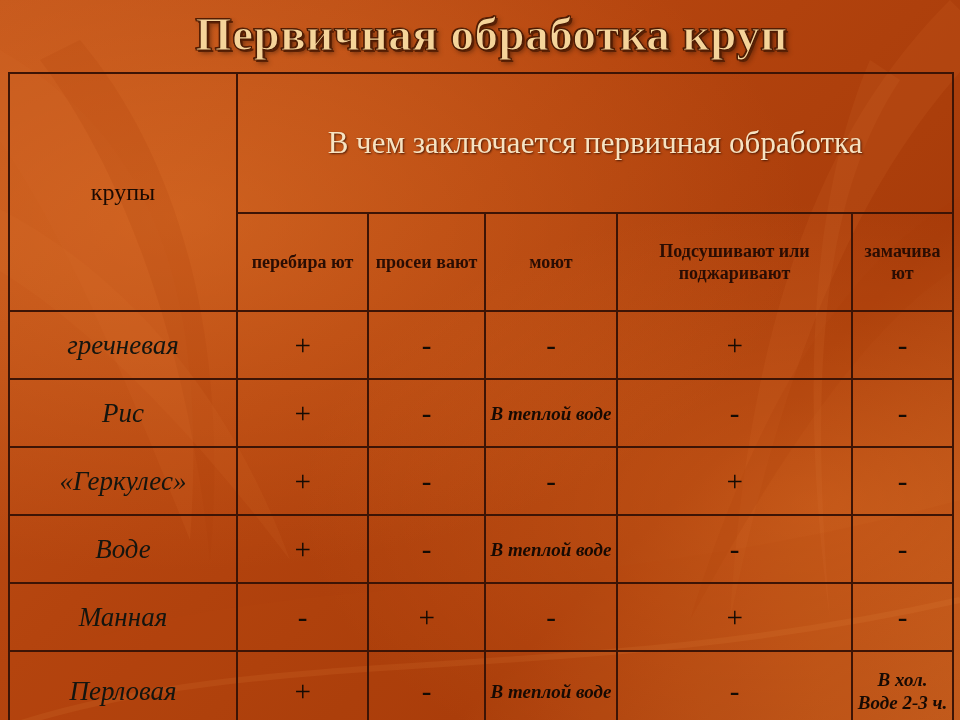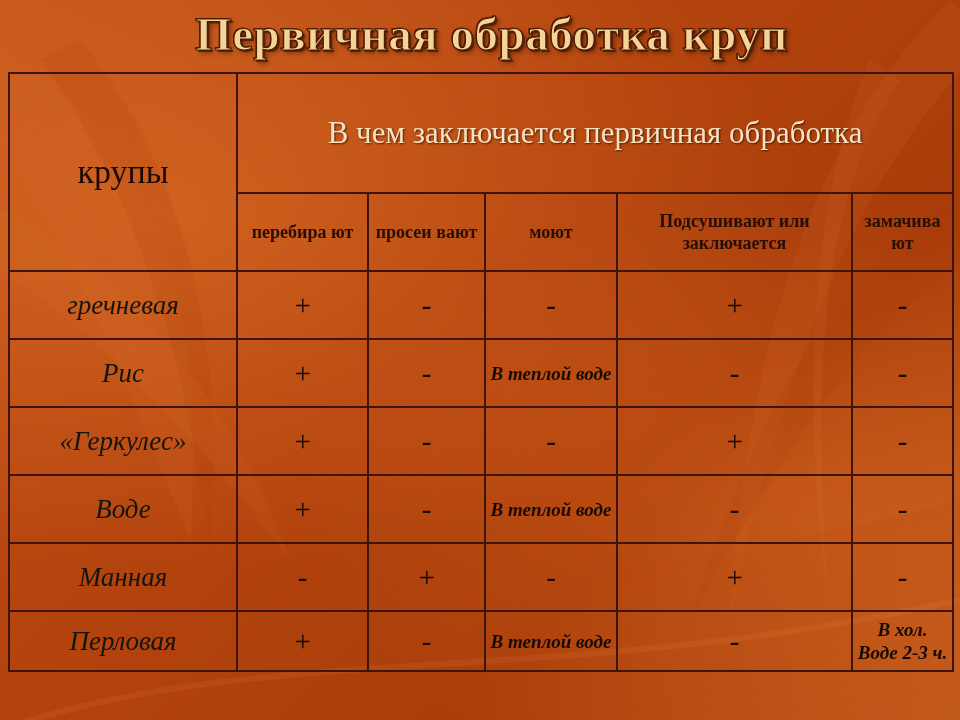--- a/index.html
+++ b/index.html
@@ -70,26 +70,26 @@
   table.grid {
     width: 944px;
     border-collapse: collapse;
     table-layout: fixed;
     color: #1c0a02;
   }
   table.grid th, table.grid td {
     border: 2px solid #3d1405;
     text-align: center;
     vertical-align: middle;
-    padding: 6px 3px;
+    padding: 16px 3px;
     background: transparent;
   }
 
   .hdr-crop {
-    font-size: 34px;
+    font-size: 24px;
     font-weight: normal;
     font-family: "Liberation Serif", serif;
     color: #1c0a02;
     height: 170px;
     border-radius: 12px;
   }
   .hdr-main {
     font-size: 31px;
     font-weight: normal;
     line-height: 38px;
@@ -177,21 +177,21 @@
         <tr>
           <th class="hdr-crop" rowspan="2">крупы</th>
           <th class="hdr-main" colspan="5">В чем заключается первичная обработка</th>
         </tr>
         <tr>
           <th class="hdr-sub">перебира
 ют</th>
           <th class="hdr-sub">просеи
 вают</th>
           <th class="hdr-sub">моют</th>
-          <th class="hdr-sub">Подсушивают или заключается</th>
+          <th class="hdr-sub">Подсушивают или поджаривают</th>
           <th class="hdr-sub">замачива
 ют</th>
         </tr>
       </thead>
       <tbody>
         <tr class="datarow">
           <td class="rowname">гречневая</td>
           <td class="mark">+</td>
           <td class="mark">-</td>
           <td class="mark">-</td>

